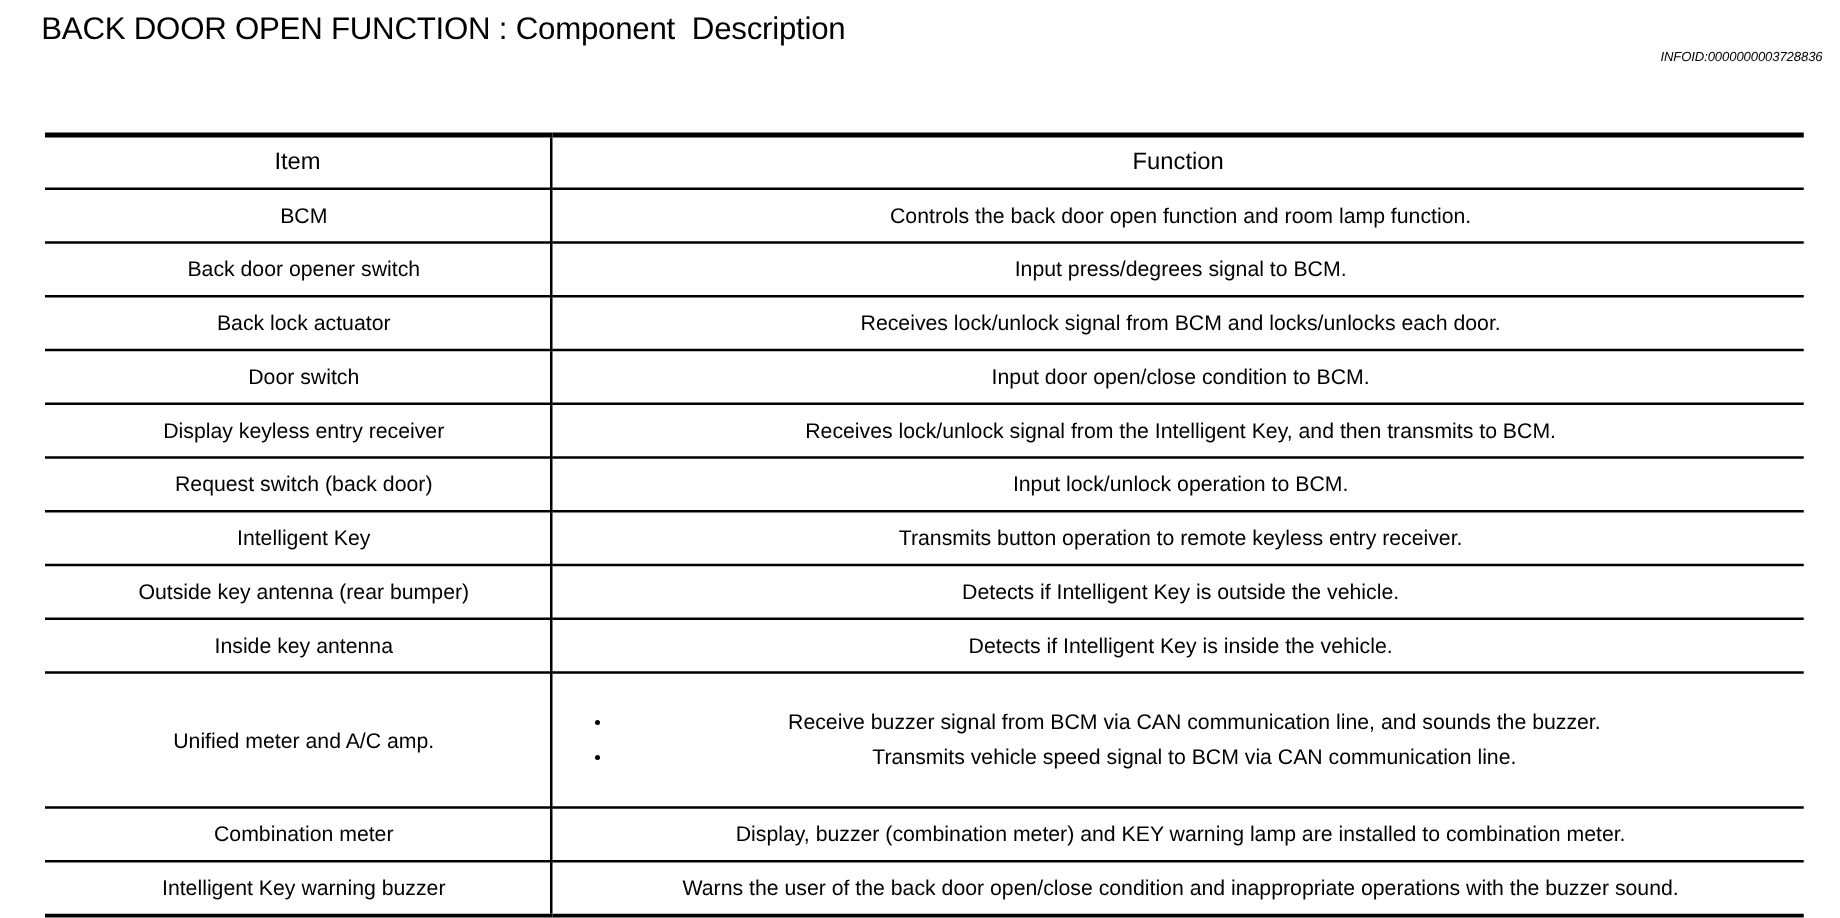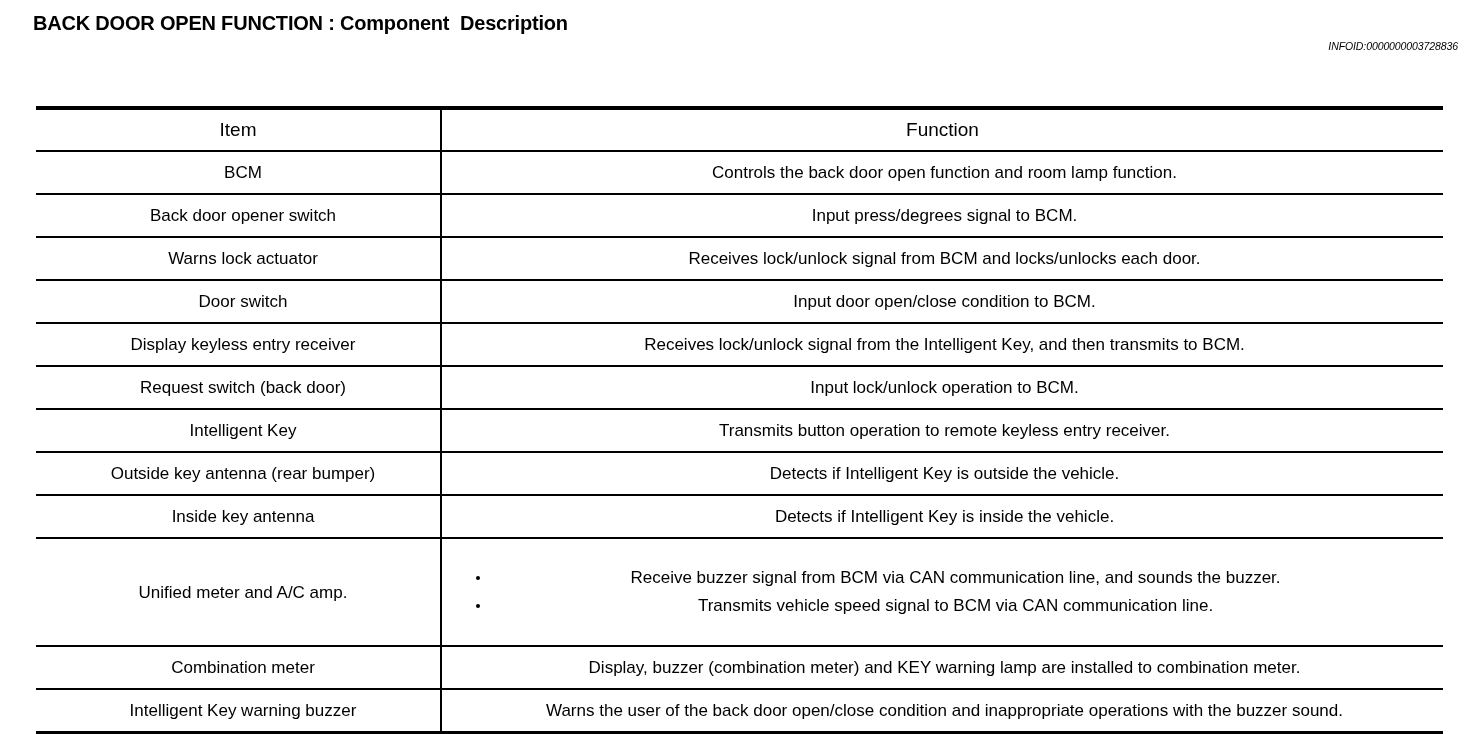--- a/index.html
+++ b/index.html
@@ -18,22 +18,22 @@
 
   
   .page-header {
     position: relative;
     height: 56px;
   }
   .doc-title {
     position: absolute;
     left: 33px;
     top: 6px;
-    font-size: 20px;
-    font-weight: 700;
+    font-size: 25px;
+    font-weight: 400;
     letter-spacing: -0.2px;
     white-space: pre;
     line-height: 34px;
   }
   .infoid {
     position: absolute;
     right: 14px;
     top: 27px;
     font-size: 10.5px;
     font-style: italic;
@@ -138,21 +138,21 @@
         <td class="cell-item">BCM</td>
         <td class="cell-func">Controls the back door open function and room lamp function.</td>
       </tr>
 
       <tr>
         <td class="cell-item">Back door opener switch</td>
         <td class="cell-func">Input press/degrees signal to BCM.</td>
       </tr>
 
       <tr>
-        <td class="cell-item">Warns lock actuator</td>
+        <td class="cell-item">Back lock actuator</td>
         <td class="cell-func">Receives lock/unlock signal from BCM and locks/unlocks each door.</td>
       </tr>
 
       <tr>
         <td class="cell-item">Door switch</td>
         <td class="cell-func">Input door open/close condition to BCM.</td>
       </tr>
 
       <tr>
         <td class="cell-item">Display keyless entry receiver</td>

